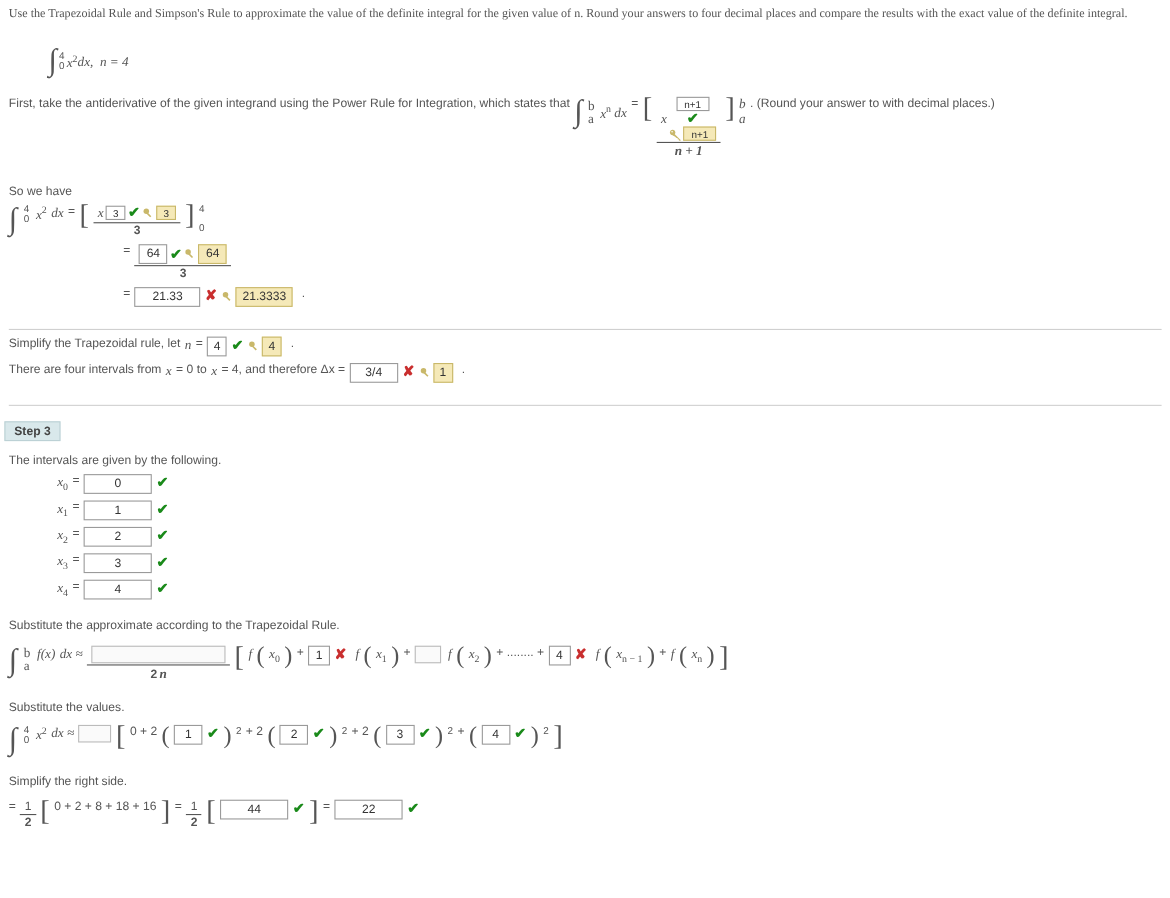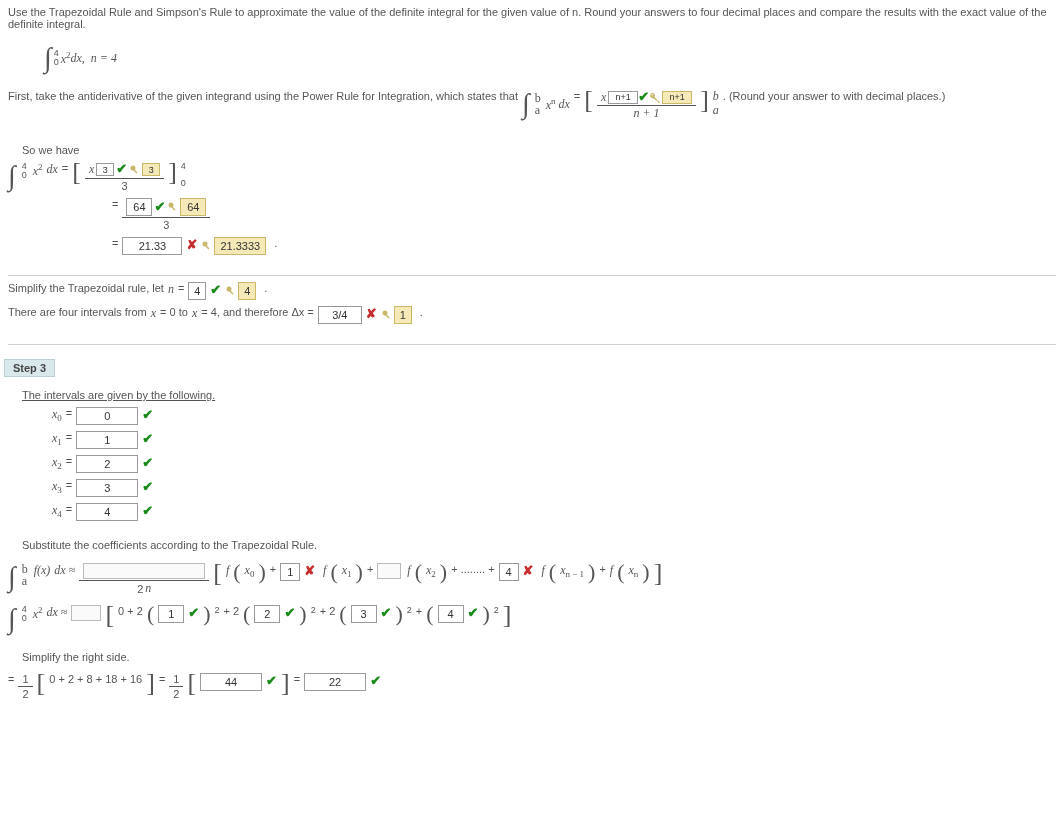--- a/index.html
+++ b/index.html
@@ -7,21 +7,22 @@
     padding: 0;
     font-family: "Helvetica Neue", Arial, sans-serif;
     font-size: 11px;
     color: #555;
     background: #fff;
   }
   .page {
     padding: 6px 8px 40px 8px;
   }
   .prompt {
-    margin-bottom: 14px;
+    margin-bottom: 24px;
+    font-family: Liberation Serif, serif;
   }
   .integral-line {
     display: flex;
     align-items: center;
     margin: 8px 0 18px 36px;
     font-style: italic;
   }
   .intsym {
     font-family: "Times New Roman", serif;
     font-size: 28px;
@@ -47,21 +48,21 @@
   }
   .step-blue {
     display: inline-block;
     background: #d9e8eb;
     border: 1px solid #bcd1d5;
     padding: 2px 8px;
     font-weight: bold;
     color: #444;
     margin: 10px 0 8px -4px;
   }
-  .indent { margin-left: 14px; }
+  .indent { }
   .indent2 { margin-left: 44px; }
   hr.sep {
     border: none;
     border-top: 1px solid #d0d0d0;
     margin: 20px 0 4px 0;
   }
   .row {
     display: flex;
     align-items: flex-start;
     flex-wrap: wrap;
@@ -90,21 +91,21 @@
   }
   .keyicon svg { width:12px; height:12px; }
   .frac {
     display: inline-flex;
     flex-direction: column;
     align-items: center;
     vertical-align: middle;
     line-height: 1.1;
   }
   .frac .num { border-bottom: 1px solid #555; padding: 0 4px 1px 4px; display:flex; align-items:center; gap:2px;}
-  .frac .den { padding: 1px 4px 0 4px; display:flex; align-items:center; gap:2px;}
+  .frac .den { padding: 1px 4px 0 4px; display:flex; align-items:center; gap:2px;font-weight:bold;}
   .brk {
     font-family: "Times New Roman", serif;
     font-size: 26px;
     line-height: 0.8;
   }
   .brkcol {
     display: inline-flex;
     flex-direction: column;
     font-size: 9px;
     line-height: 1;
@@ -149,21 +150,21 @@
         <span class="it">a</span>
       </span>
       <span class="it"><span>x</span><span class="sup">n</span></span>
       <span class="it"> dx</span>
     </span>
     <span> = </span>
     <span class="brk">[</span>
     <span class="frac">
       <span class="num">
         <span class="it">x</span>
-        <span style="display:inline-flex; flex-direction:row; align-items:center; font-size:9px;">
+        <span style="display:inline-flex; flex-direction:column; align-items:center; font-size:9px;">
           <input class="box sm" style="width: 30px; height: 13px; font-size: 9px;" value="n+1">
           <span class="check">✔</span>
           <span class="keyicon">
             <svg viewBox="0 0 24 24" fill="#c9b86a">
                 <path d="M7 14a5 5 0 1 1 3.9-1.9L22 23l-2 2-2-2v-2h-2v-2h-2l-3-3A5 5 0 0 1 7 14zm-1-5a1.5 1.5 0 1 0 0-3 1.5 1.5 0 0 0 0 3z"></path>
               </svg>
             <input class="box sm key" style="width: 30px; height: 13px; font-size: 9px;" value="n+1">
           </span>
         </span>
       </span>
@@ -282,21 +283,21 @@
       <input class="box sm key" style="width: 18px;" value="1">
     </span>
     <span style="margin-left:4px;">.</span>
   </div>
 
   <hr class="sep">
 
   
   <div class="step-blue">Step 3</div>
 
-  <div class="indent" style="margin-top:4px;text-decoration:underline;">The intervals are given by the following.</div>
+  <div class="indent" style="margin-top:4px;">The intervals are given by the following.</div>
 
   <div class="indent2" style="margin-top:6px;">
     <div class="row">
       <span class="it"><span>x</span><span class="sub">0</span></span>
       <span> = </span>
       <input class="box med" value="0" style="">
       <span class="check">✔</span>
     </div>
     <div class="row">
       <span class="it"><span>x</span><span class="sub">1</span></span>
@@ -317,21 +318,21 @@
       <span class="check">✔</span>
     </div>
     <div class="row">
       <span class="it"><span>x</span><span class="sub">4</span></span>
       <span> = </span>
       <input class="box med" value="4" style="">
       <span class="check">✔</span>
     </div>
   </div>
 
-  <div class="indent" style="margin-top:18px;">Substitute the coefficients according to the Trapezoidal Rule.</div>
+  <div class="indent" style="margin-top:18px;">Substitute the approximate according to the Trapezoidal Rule.</div>
 
   <div class="indent row" style="margin-top:12px; flex-wrap:nowrap;">
     <span class="intsym">∫</span>
     <span class="int-limits">
       <span class="it">b</span>
       <span class="it">a</span>
     </span>
     <span class="it">f(x)</span>
     <span class="it"> dx ≈ </span>
     <span class="frac">
@@ -369,20 +370,21 @@
       <span class="it"><span>x</span><span class="sub">n − 1</span></span>
       <span class="paren-big">)</span>
     <span> + </span>
     <span class="it"><span>f</span></span>
       <span class="paren-big">(</span>
       <span class="it"><span>x</span><span class="sub">n</span></span>
       <span class="paren-big">)</span>
     <span class="sq-big">]</span>
   </div>
 
+  <div class="indent" style="margin-top:18px;">Substitute the values.</div>
 
   <div class="indent row" style="margin-top:10px; flex-wrap:nowrap;">
     <span class="intsym">∫</span>
     <span class="int-limits">
       <span>4</span>
       <span>0</span>
     </span>
     <span class="it"><span>x</span><span class="sup">2</span></span>
     <span class="it"> dx ≈ </span>
     <span class="ghost sm" style="width:28px;"></span>

